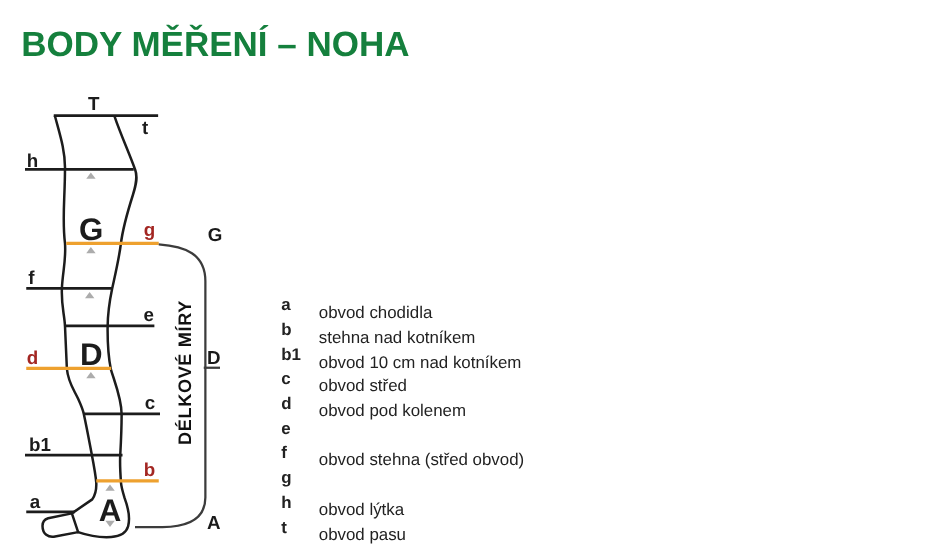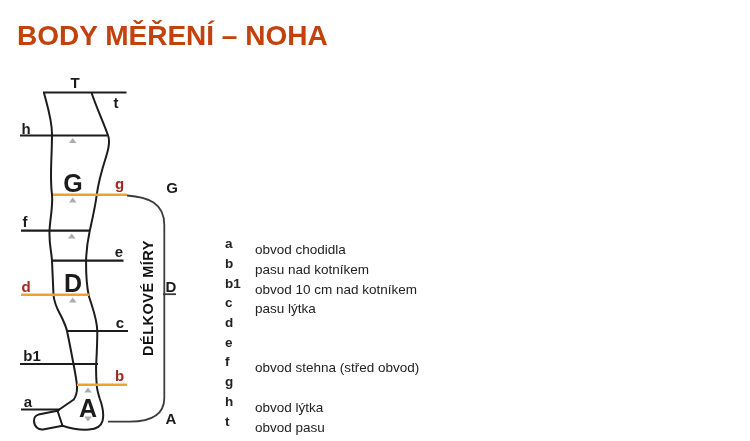--- a/index.html
+++ b/index.html
@@ -2,21 +2,21 @@
 <html style="--ink: #1c1c1c; --accent_line: #eea12f; --accent_label: #a32622; --marker: #acacac; --bracket: #3c3c3c;"><head>
 <meta charset="utf-8">
 <style>
   html,body{margin:0;padding:0;}
   body{
     width:750px;height:441px;background:#ffffff;position:relative;overflow:hidden;
     font-family:"Liberation Sans",sans-serif;
   }
   .page-title{
     position:absolute;left:17px;top:20px;margin:0;
-    font-size:28px;font-weight:bold;color:#c2410c;letter-spacing:0px;white-space:nowrap;
+    font-size:28px;font-weight:bold;color:#15803d;letter-spacing:0px;white-space:nowrap;
   }
   svg{position:absolute;left:0;top:0;}
   .outline{fill:none;stroke:var(--ink);stroke-width:2;stroke-linejoin:round;stroke-linecap:round;}
   .ln{stroke:var(--ink);stroke-width:2.2;}
   .ln-hl{stroke:var(--accent_line);stroke-width:2.5;}
   .bracket{fill:none;stroke:var(--bracket);stroke-width:1.8;}
   .tick{stroke:var(--bracket);stroke-width:1.8;}
   .tri{fill:var(--marker);stroke:none;}
   .lbl{font-family:"Liberation Sans",sans-serif;font-size:15px;font-weight:bold;fill:var(--ink);}
   .lbl-hl{fill:var(--accent_label);}
@@ -119,32 +119,33 @@
   <text class="vtext" x="153" y="298" text-anchor="middle" transform="rotate(-90 153 298)">DÉLKOVÉ MÍRY</text>
 </svg>
 
 <div class="legend">
   <div class="legend-row">
     <span class="legend-key">a</span>
     <span class="legend-label">obvod chodidla</span>
   </div>
   <div class="legend-row">
     <span class="legend-key">b</span>
-    <span class="legend-label">pasu nad kotníkem</span>
+    <span class="legend-label">stehna nad kotníkem</span>
   </div>
   <div class="legend-row">
     <span class="legend-key">b1</span>
     <span class="legend-label">obvod 10 cm nad kotníkem</span>
   </div>
   <div class="legend-row">
     <span class="legend-key">c</span>
-    <span class="legend-label">pasu lýtka</span>
+    <span class="legend-label">obvod střed</span>
   </div>
   <div class="legend-row">
     <span class="legend-key">d</span>
+    <span class="legend-label">obvod pod kolenem</span>
   </div>
   <div class="legend-row">
     <span class="legend-key">e</span>
   </div>
   <div class="legend-row">
     <span class="legend-key">f</span>
     <span class="legend-label">obvod stehna (střed obvod)</span>
   </div>
   <div class="legend-row">
     <span class="legend-key">g</span>

